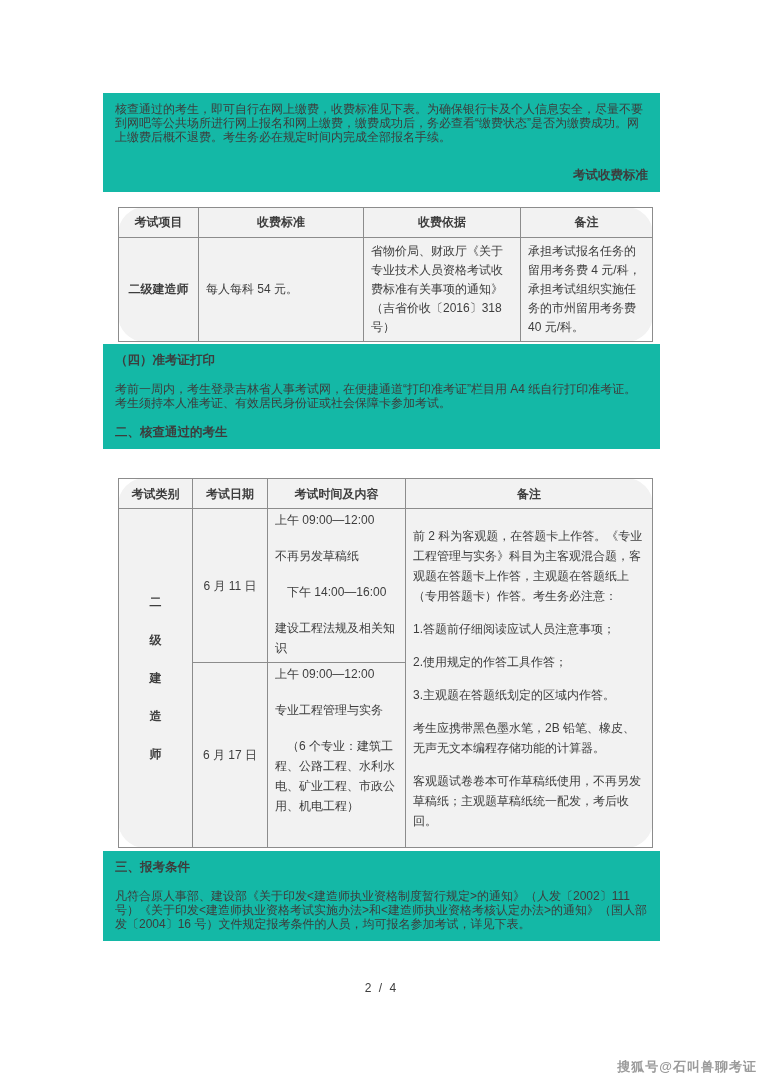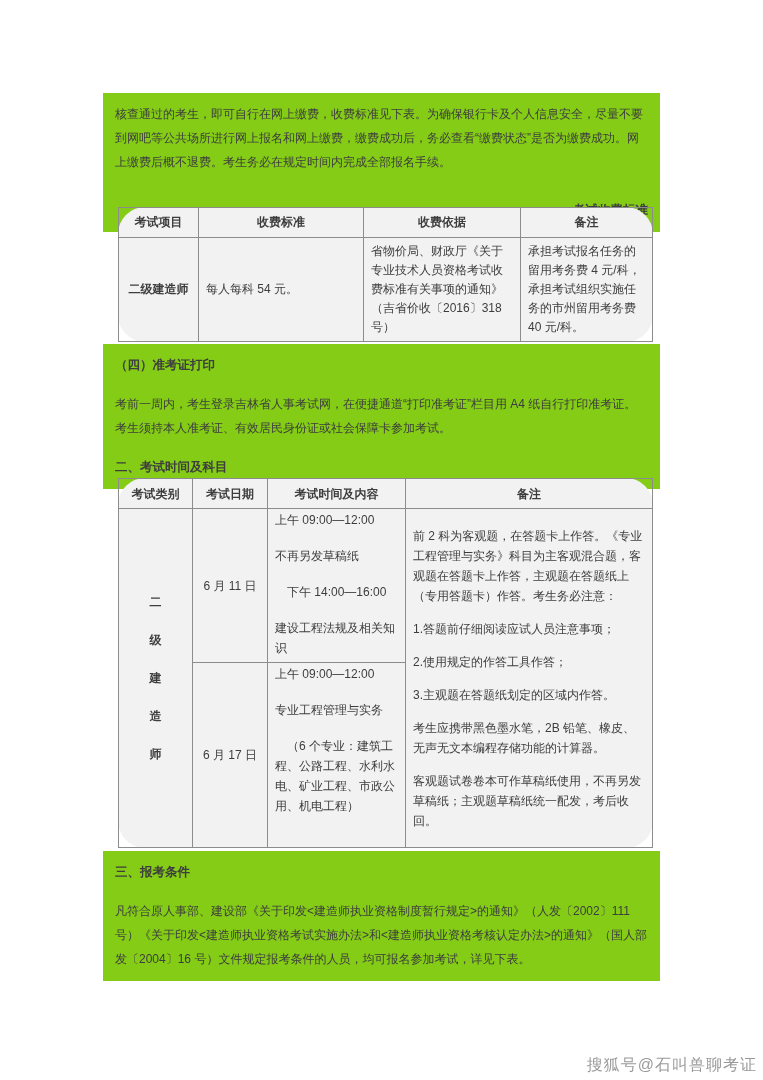--- a/index.html
+++ b/index.html
@@ -9,24 +9,24 @@
     font-family: "Liberation Sans", "DejaVu Sans", sans-serif;
     color: #3d3d3d;
     position: relative;
     overflow: hidden;
   }
   .page { position: absolute; inset: 0; width: 763px; height: 1080px; background:#fff; }
 
   .text-block {
     position: absolute;
     left: 103px; width: 557px;
-    background: #84cc16;
+    background: #14b8a6;
     padding: 9px 12px 10px 12px;
     font-size: 12px;
-    line-height: 24px;
+    line-height: 14px;
   }
   .para { margin: 0; }
   .center-title { text-align: right; font-weight: bold; margin-top: 24px; font-size: 12.5px; }
   .section-heading { font-weight: bold; font-size: 12.5px; }
   .text-block .para + .section-heading,
   .text-block .section-heading + .para { margin-top: 15px; }
 
   table {
     position: absolute;
     left: 118px;
@@ -74,22 +74,22 @@
     position: absolute;
     top: 981px; left: 0; width: 763px;
     text-align: center;
     font-size: 12px;
     letter-spacing: 2px;
     color: #3d3d3d;
   }
   .watermark {
     position: absolute;
     right: 6px; bottom: 4px;
-    font-size: 16px;
-    font-weight: normal;
+    font-size: 13px;
+    font-weight: bold;
     color: #9a9a9a;
     text-shadow: 1px 1px 0 #ffffff;
     letter-spacing: 1px;
   }
 </style>
 </head>
 <body>
 
 <div class="page">
 
@@ -117,21 +117,21 @@
       <td>每人每科 54 元。</td>
       <td>省物价局、财政厅《关于专业技术人员资格考试收费标准有关事项的通知》（吉省价收〔2016〕318 号）</td>
       <td>承担考试报名任务的留用考务费 4 元/科，承担考试组织实施任务的市州留用考务费 40 元/科。</td>
     </tr>
   </tbody>
     </table>
 
   <div class="text-block admission-block">
     <div class="section-heading">（四）准考证打印</div>
     <p class="para">考前一周内，考生登录吉林省人事考试网，在便捷通道“打印准考证”栏目用 A4 纸自行打印准考证。考生须持本人准考证、有效居民身份证或社会保障卡参加考试。</p>
-    <div class="section-heading">二、考试时间及科目</div>
+    <div class="section-heading">二、核查通过的考生</div>
   </div>
 
   <table class="schedule-table">
     <colgroup>
       <col style="width:74px">
         <col style="width:75px">
         <col style="width:138px">
         <col style="width:247px">
     </colgroup>
     <tbody>
@@ -170,15 +170,16 @@
       </td>
     </tr>
   </tbody>
     </table>
 
   <div class="text-block requirements-block">
     <div class="section-heading">三、报考条件</div>
     <p class="para">凡符合原人事部、建设部《关于印发&lt;建造师执业资格制度暂行规定&gt;的通知》（人发〔2002〕111 号）《关于印发&lt;建造师执业资格考试实施办法&gt;和&lt;建造师执业资格考核认定办法&gt;的通知》（国人部发〔2004〕16 号）文件规定报考条件的人员，均可报名参加考试，详见下表。</p>
   </div>
 
+  <div class="page-indicator">2 / 4</div>
   <div class="watermark">搜狐号@石叫兽聊考证</div>
 
 </div>
 
 </body></html>

